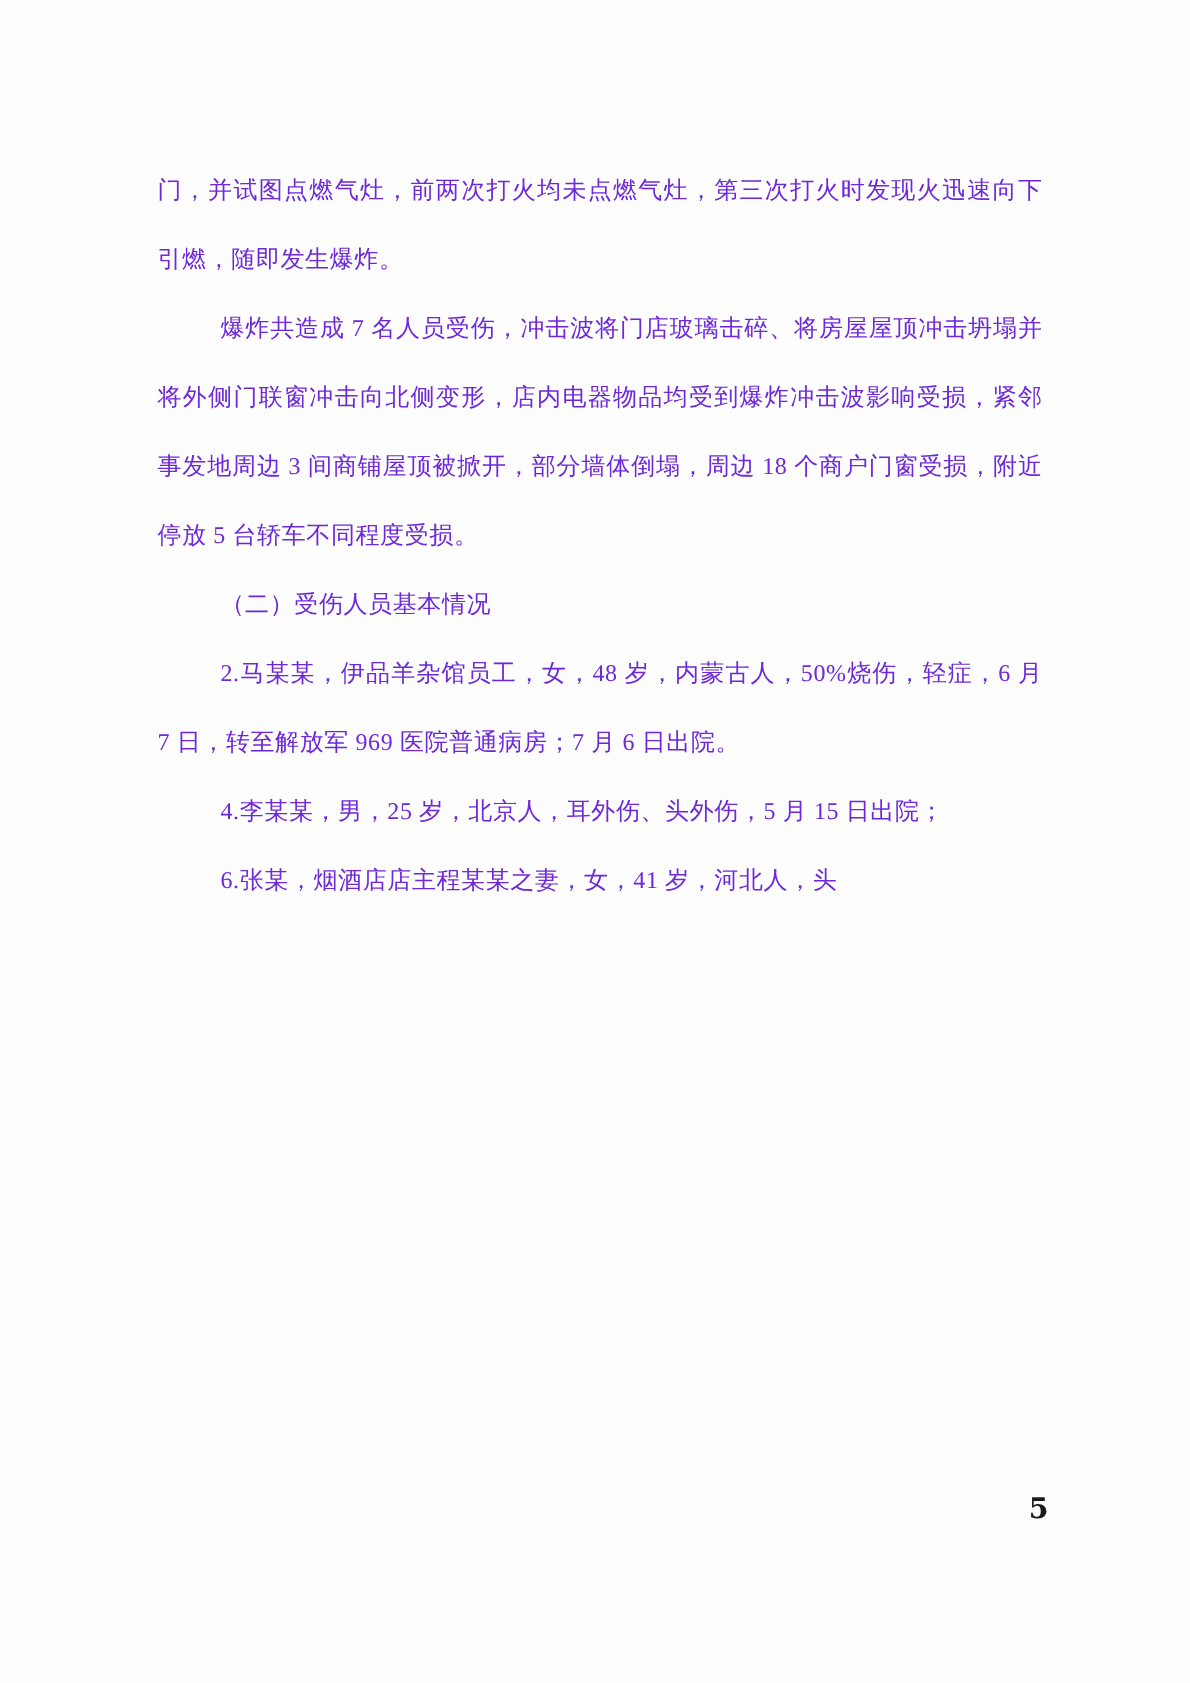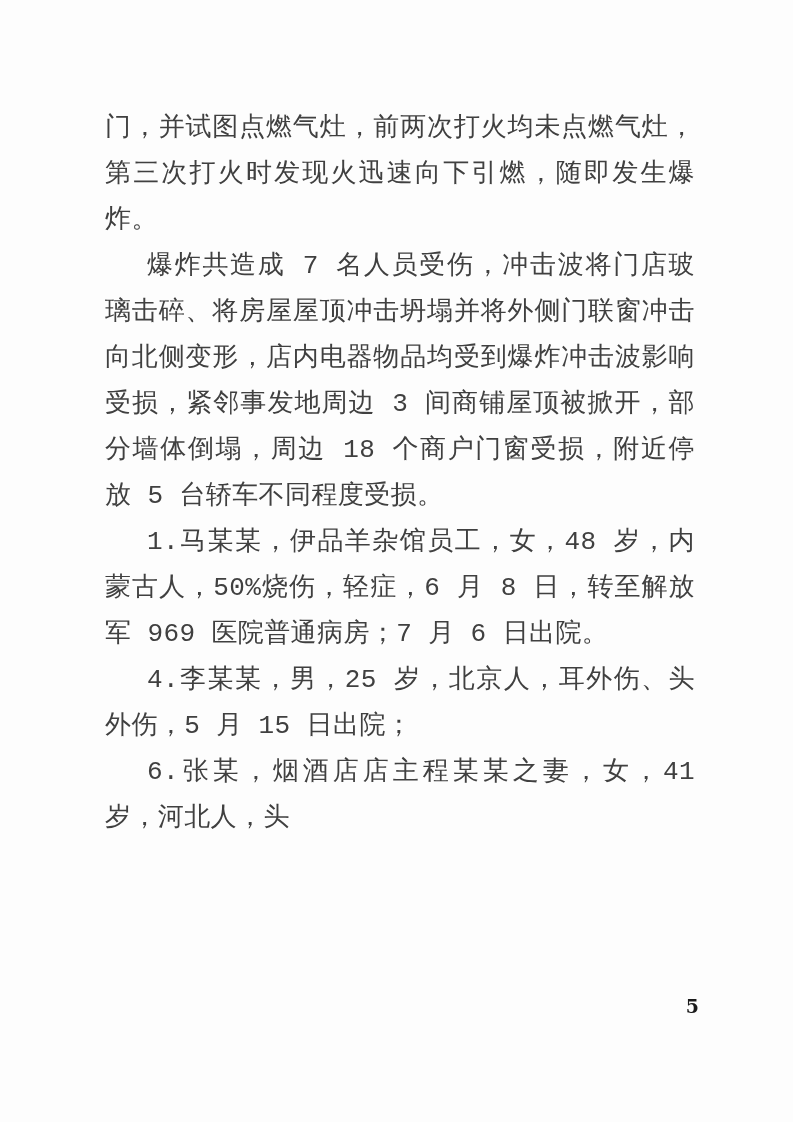--- a/index.html
+++ b/index.html
@@ -19,27 +19,27 @@
     overflow: hidden;
   }
   .doc-body {
     position: absolute;
     left: 105px;
     top: 105px;
     width: 590px;
   }
   .para {
     margin: 0;
-    font-size: 26px;
+    font-size: 16px;
     line-height: 46px;
-    color: #404040;
+    color: #6d28d9;
     text-align: justify;
     text-justify: inter-ideograph;
     letter-spacing: 0.4px;
-    font-family: Liberation Mono, monospace;
+    font-family: Liberation Serif, serif;
     font-weight: 500;
   }
   .indent {
     text-indent: 42px;
   }
   .page-number {
     position: absolute;
     right: 94px;
     top: 995px;
     font-size: 19px;
@@ -48,18 +48,19 @@
     font-weight: 600;
   }
 </style>
 </head>
 <body>
 
 <div class="page">
   <div class="doc-body">
     <p class="para">门，并试图点燃气灶，前两次打火均未点燃气灶，第三次打火时发现火迅速向下引燃，随即发生爆炸。</p>
     <p class="para indent">爆炸共造成 7 名人员受伤，冲击波将门店玻璃击碎、将房屋屋顶冲击坍塌并将外侧门联窗冲击向北侧变形，店内电器物品均受到爆炸冲击波影响受损，紧邻事发地周边 3 间商铺屋顶被掀开，部分墙体倒塌，周边 18 个商户门窗受损，附近停放 5 台轿车不同程度受损。</p>
-    <p class="para indent">1.马某某，伊品羊杂馆员工，女，48 岁，内蒙古人，50%烧伤，轻症，6 月 8 日，转至解放军 969 医院普通病房；7 月 6 日出院。</p>
+    <p class="para indent">（二）受伤人员基本情况</p>
+    <p class="para indent">2.马某某，伊品羊杂馆员工，女，48 岁，内蒙古人，50%烧伤，轻症，6 月 7 日，转至解放军 969 医院普通病房；7 月 6 日出院。</p>
     <p class="para indent">4.李某某，男，25 岁，北京人，耳外伤、头外伤，5 月 15 日出院；</p>
     <p class="para indent">6.张某，烟酒店店主程某某之妻，女，41 岁，河北人，头</p>
   </div>
   <div class="page-number">5</div>
 </div>
 
 </body></html>

